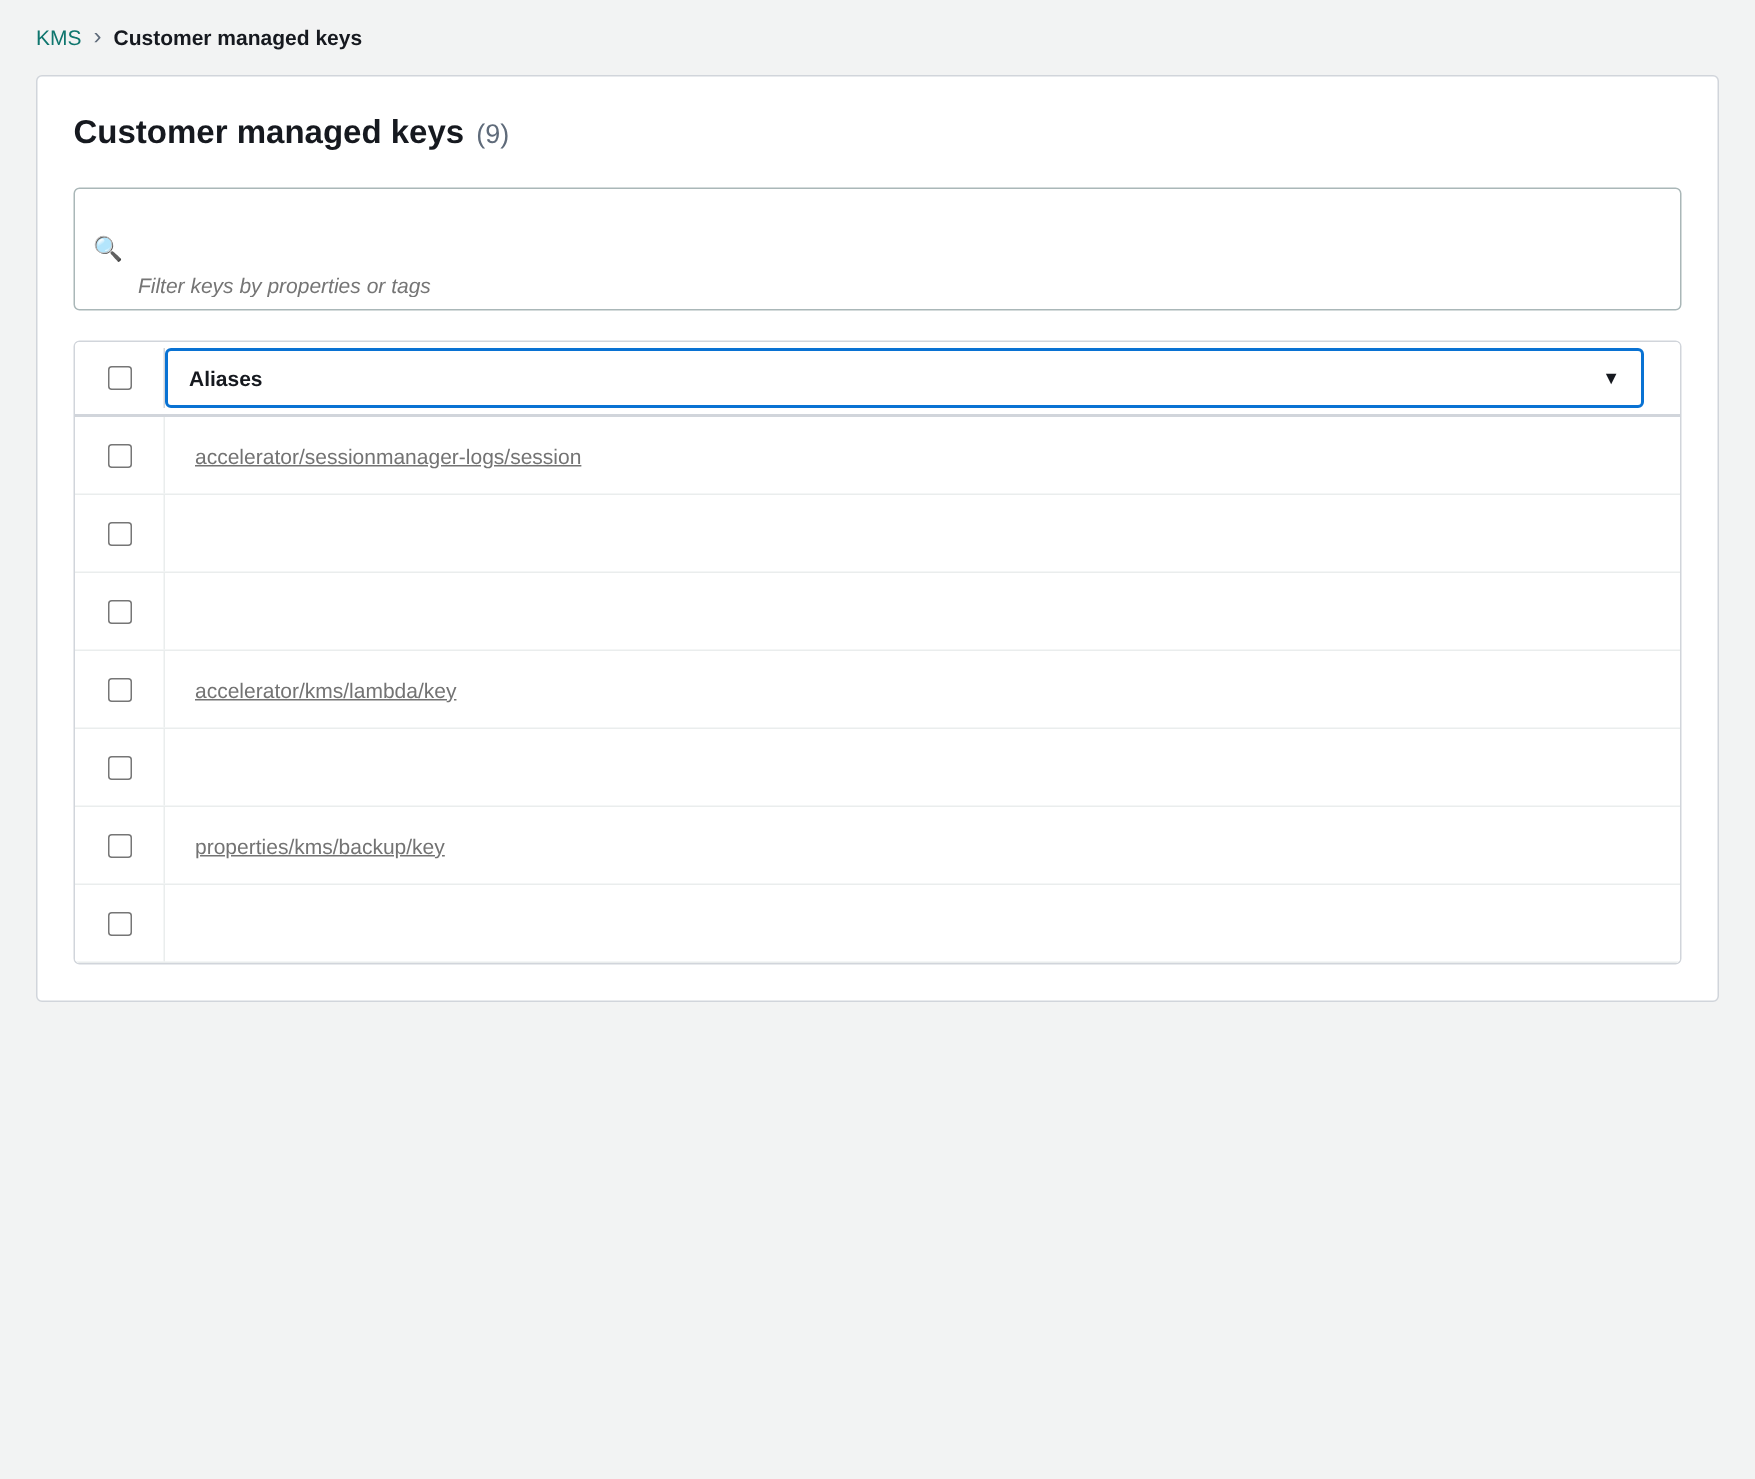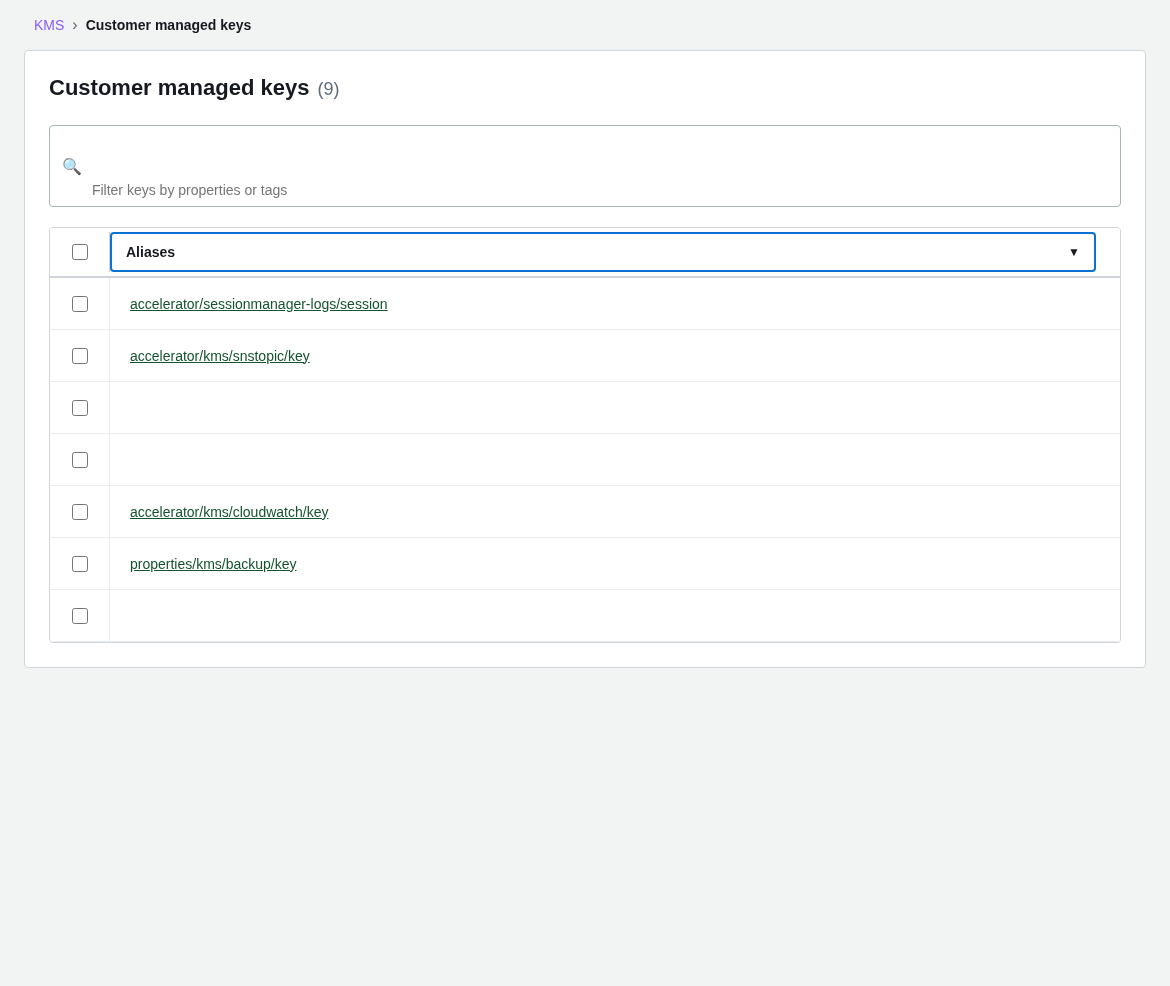--- a/index.html
+++ b/index.html
@@ -18,24 +18,23 @@
     .breadcrumb {
       display: flex;
       align-items: center;
       padding: 16px 24px;
       background: #f2f3f3;
       gap: 8px;
       font-size: 14px;
     }
 
     .breadcrumb-link {
-      color: #8b5cf6;
+      color: #0f766e;
       text-decoration: none;
       cursor: pointer;
-      margin-left: 10px;
     }
 
     .breadcrumb-separator {
       color: #5f6b7a;
       font-size: 16px;
     }
 
     .breadcrumb-current {
       color: #16191f;
       font-weight: 700;
@@ -82,20 +81,21 @@
       color: #5f6b7a;
       margin-right: 10px;
       font-size: 16px;
     }
 
     .search-input {
       border: none;
       outline: none;
       font-size: 14px;
       color: #5f6b7a;
+      font-style: italic;
       width: 100%;
       background: transparent;
       margin-top: 48px;
     }
 
     .table-container {
       border: 1px solid #d1d5db;
       border-radius: 4px;
       overflow: hidden;
     }
@@ -157,21 +157,21 @@
       padding: 14px 16px;
       border-right: 1px solid #eaeded;
       height: 100%;
     }
 
     .row-link-cell {
       padding: 14px 20px;
     }
 
     .row-link {
-      color: #14532d;
+      color: #737373;
       text-decoration: underline;
       cursor: pointer;
       font-size: 14px;
     }
 
     input[type="checkbox"] {
       width: 16px;
       height: 16px;
       cursor: pointer;
       accent-color: #0972d3;
@@ -214,37 +214,36 @@
     <div class="table-row">
           <div class="row-checkbox-cell">
             <input type="checkbox" style="">
           </div>
           <div class="row-link-cell"><a class="row-link" href="#">accelerator/sessionmanager-logs/session</a></div>
         </div>
         <div class="table-row">
           <div class="row-checkbox-cell">
             <input type="checkbox" style="">
           </div>
-          <div class="row-link-cell"><a class="row-link" href="#">accelerator/kms/snstopic/key</a></div>
-        </div>
-        <div class="table-row">
-          <div class="row-checkbox-cell">
-            <input type="checkbox" style="">
-          </div>
-        </div>
-        <div class="table-row">
-          <div class="row-checkbox-cell">
-            <input type="checkbox" style="">
-          </div>
-        </div>
-        <div class="table-row">
-          <div class="row-checkbox-cell">
-            <input type="checkbox" style="">
-          </div>
-          <div class="row-link-cell"><a class="row-link" href="#">accelerator/kms/cloudwatch/key</a></div>
+        </div>
+        <div class="table-row">
+          <div class="row-checkbox-cell">
+            <input type="checkbox" style="">
+          </div>
+        </div>
+        <div class="table-row">
+          <div class="row-checkbox-cell">
+            <input type="checkbox" style="">
+          </div>
+          <div class="row-link-cell"><a class="row-link" href="#">accelerator/kms/lambda/key</a></div>
+        </div>
+        <div class="table-row">
+          <div class="row-checkbox-cell">
+            <input type="checkbox" style="">
+          </div>
         </div>
         <div class="table-row">
           <div class="row-checkbox-cell">
             <input type="checkbox" style="">
           </div>
           <div class="row-link-cell"><a class="row-link" href="#">properties/kms/backup/key</a></div>
         </div>
         <div class="table-row">
           <div class="row-checkbox-cell">
             <input type="checkbox" style="">

